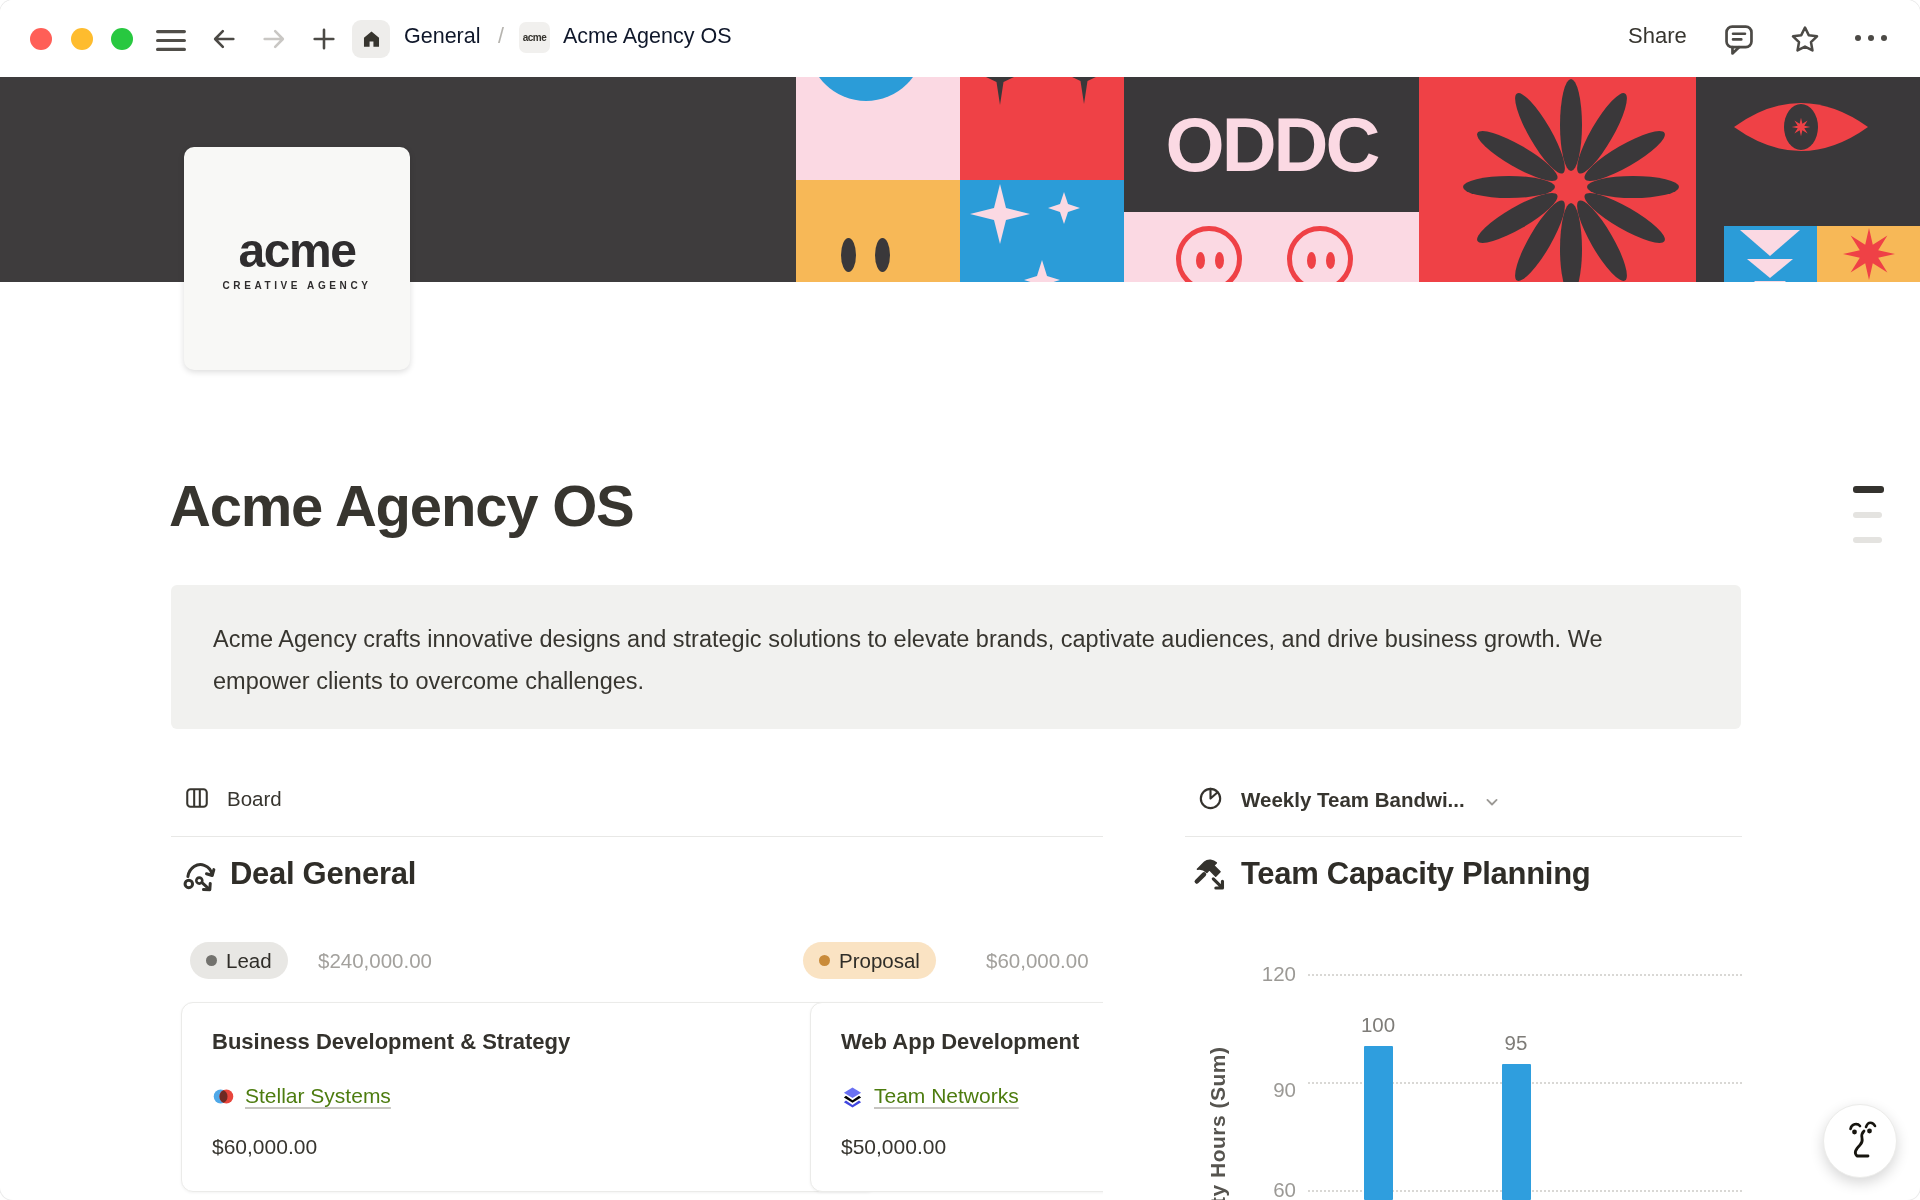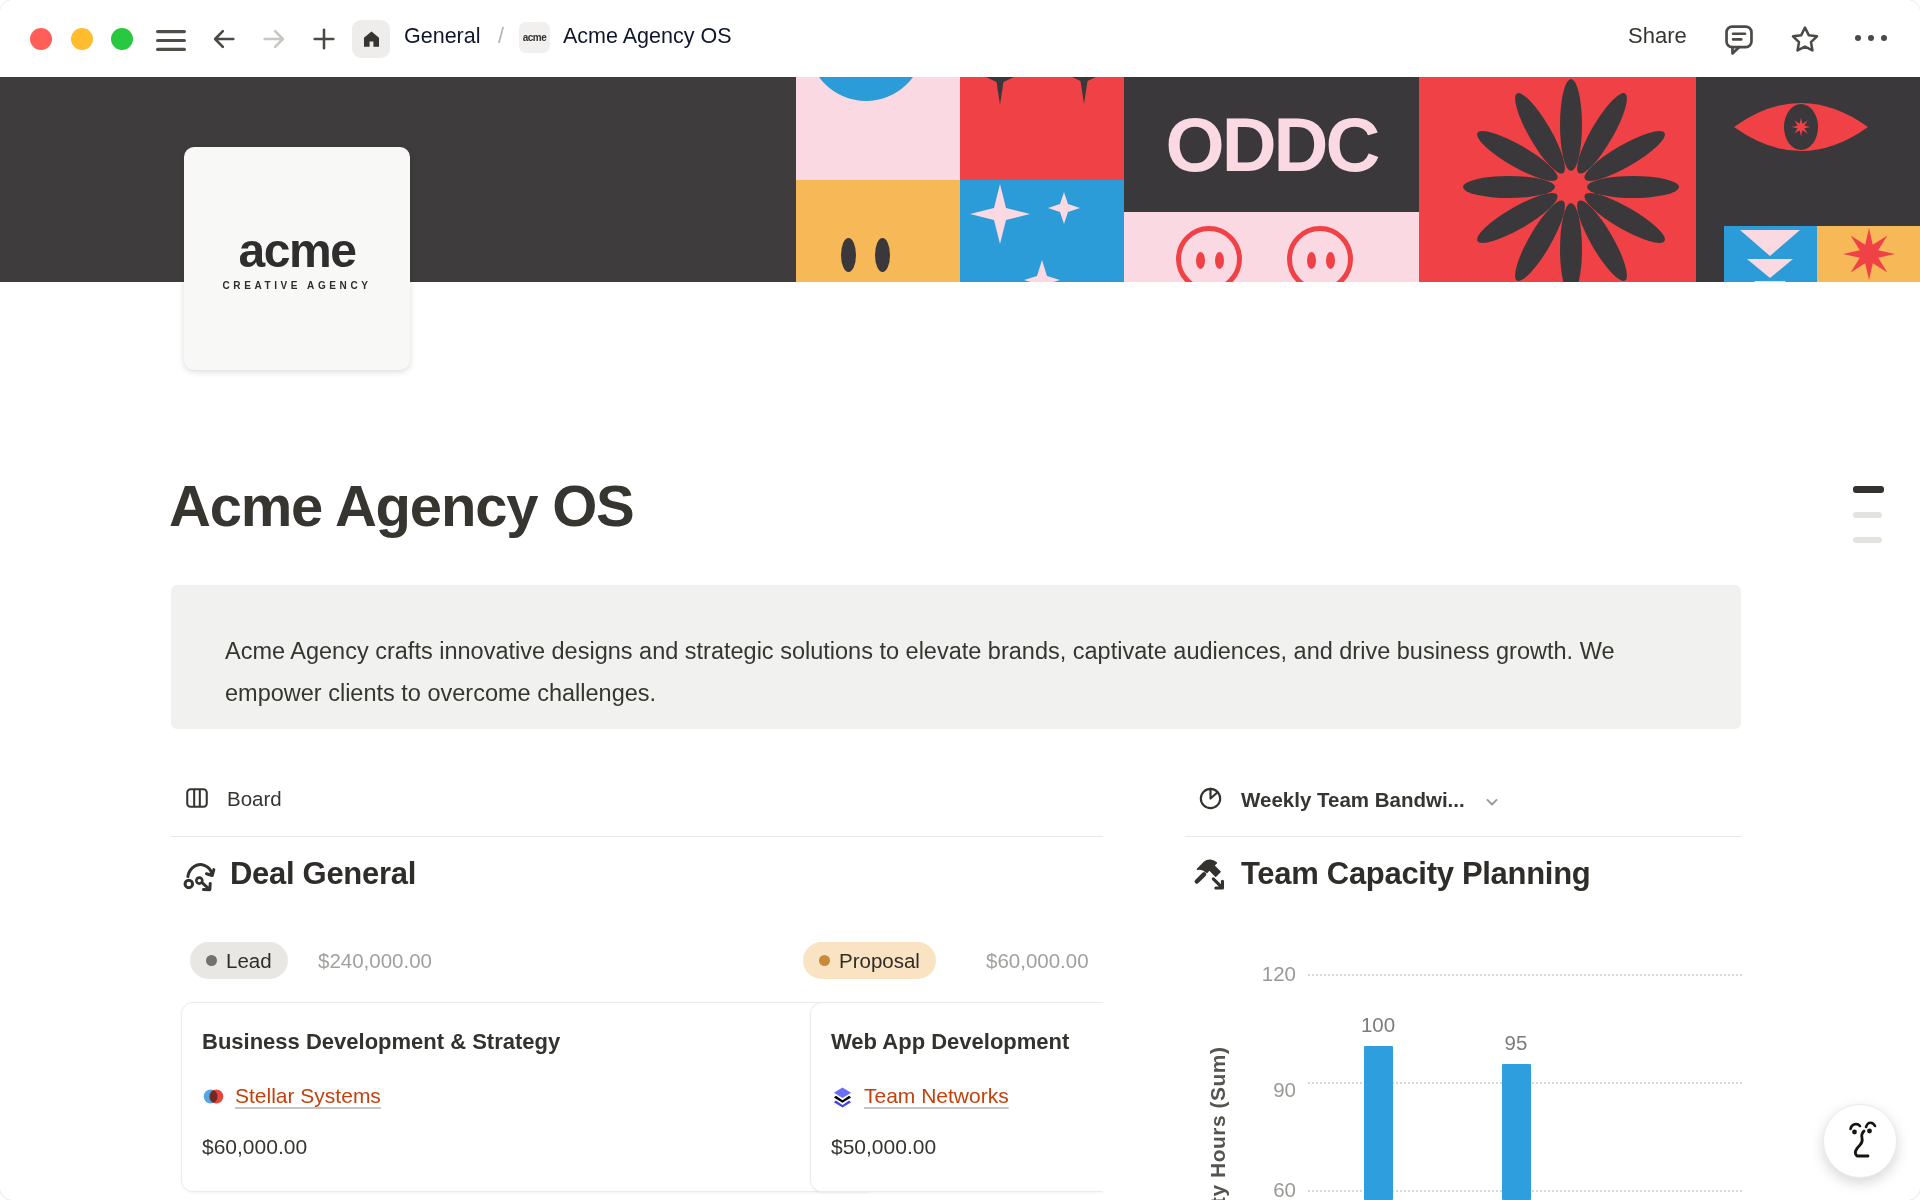--- a/index.html
+++ b/index.html
@@ -27,39 +27,39 @@
     box-shadow:0 2px 6px rgba(0,0,0,.14);display:flex;flex-direction:column;align-items:center;justify-content:center;}
   #logo-word{font-size:48px;font-weight:800;letter-spacing:-1.5px;color:#2f2d2e;line-height:1;}
   #logo-tag{margin-top:5px;font-size:10px;font-weight:600;letter-spacing:3.6px;color:#2f2d2e;}
 
   
   .toc-bar{position:absolute;border-radius:3px;cursor:pointer;}
 
   
   #page-title{position:absolute;left:169px;top:472px;font-size:58px;font-weight:700;letter-spacing:-1.2px;color:#37352f;}
   #callout{position:absolute;left:171px;top:585px;width:1570px;height:144px;background:#f1f1ef;border-radius:6px;box-sizing:border-box;padding:33px 42px;}
-  #callout p{margin:12px;font-size:23.5px;line-height:42px;color:#37352f;}
+  #callout p{margin:0;font-size:23.5px;line-height:42px;color:#37352f;}
 
   .view-row{position:absolute;top:785px;display:flex;align-items:flex-end;gap:17px;cursor:pointer;}
   .view-label{font-size:20.5px;font-weight:500;color:#37352f;white-space:nowrap;}
   .divider{position:absolute;top:836px;height:1px;background:#e8e8e6;}
   .section-head{position:absolute;top:856px;display:flex;align-items:center;gap:13px;}
   .section-title{font-size:31px;font-weight:700;letter-spacing:-.3px;color:#2f2d28;white-space:nowrap;}
 
   
   #board-region{position:absolute;left:171px;top:930px;width:932px;height:270px;overflow:hidden;}
   .pill{position:absolute;top:12px;height:37px;display:inline-flex;align-items:center;gap:9px;padding:0 16px;border-radius:19px;cursor:pointer;}
   .pill .dot{width:11px;height:11px;border-radius:50%;}
   .pill .pill-text{font-size:20.5px;font-weight:400;color:#2f2d28;}
   .col-total{position:absolute;top:19px;font-size:20.5px;color:#a3a19d;white-space:nowrap;}
   .card{position:absolute;top:72px;width:696px;height:190px;box-sizing:border-box;background:#fff;border:1px solid #ebebe9;
-    border-radius:12px;box-shadow:0 1px 3px rgba(0,0,0,.05);padding:26px 20px;cursor:pointer;}
+    border-radius:12px;box-shadow:0 1px 3px rgba(0,0,0,.05);padding:26px 30px;cursor:pointer;}
   .card-title{font-size:22px;font-weight:600;color:#34322d;white-space:nowrap;}
   .card-client{margin-top:29px;display:flex;align-items:center;gap:10px;}
-  .client-link{font-size:21px;color:#c2410c;text-decoration:underline;text-decoration-color:#c7c5c1;text-underline-offset:4px;cursor:pointer;white-space:nowrap;}
+  .client-link{font-size:21px;color:#4d7c0f;text-decoration:underline;text-decoration-color:#c7c5c1;text-underline-offset:4px;cursor:pointer;white-space:nowrap;}
   .card-amount{margin-top:27px;font-size:21px;color:#37352f;}
 
   
   #chart-region{position:absolute;left:1185px;top:950px;width:557px;height:250px;overflow:hidden;}
   .gridline{position:absolute;border-top:2px dotted #d9d8d5;}
   .ytick{position:absolute;left:0;width:111px;text-align:right;font-size:20.5px;color:#9b9995;}
   .bar{position:absolute;background:#2f9ede;border-radius:1px;}
   .bar-label{position:absolute;width:70px;text-align:center;font-size:20.5px;color:#7e7c78;}
   #y-axis-label{position:absolute;left:1206px;top:1204px;transform:rotate(-90deg);transform-origin:0 0;
     font-size:21px;font-weight:700;color:#56544f;letter-spacing:.5px;white-space:nowrap;}

